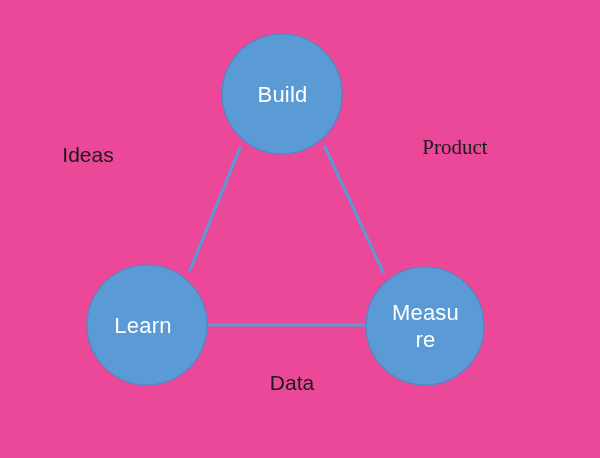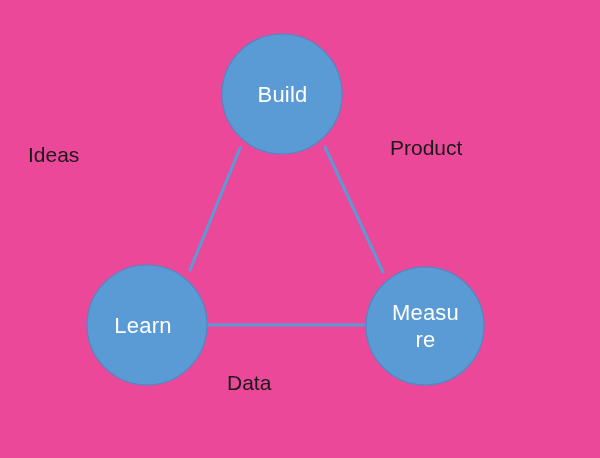--- a/index.html
+++ b/index.html
@@ -36,27 +36,28 @@
     letter-spacing: 0.2px;
     white-space: pre-line;
     pointer-events: none;
   }
   .edge-label {
     position: absolute;
     color: #1a1a1a;
     font-family: "Liberation Sans", sans-serif;
     font-size: 21px;
     line-height: 25px;
+    text-align: center;
     white-space: nowrap;
   }
   #label-build  { left: 222px; top: 81px;  width: 121px; }
   #label-learn  { left: 87px;  top: 312px; width: 112px; }
   #label-measure{ left: 366px; top: 299px; width: 119px; }
   #label-ideas   { left: 28px;  top: 142px; width: 120px; }
-  #label-product { left: 390px; top: 135px; width: 130px; }
+  #label-product { left: 390px; top: 135px; width: 130px; font-family: Liberation Serif, serif; }
   #label-data    { left: 227px; top: 370px; width: 130px; }
 </style>
 </head>
 <body>
 
 <div id="canvas">
 
   <svg id="diagram-svg" viewBox="0 0 600 458" xmlns="http://www.w3.org/2000/svg">
 
     <line x1="240" y1="148" x2="190" y2="270" stroke="#5B9BD5" stroke-width="3" stroke-linecap="round"></line>

